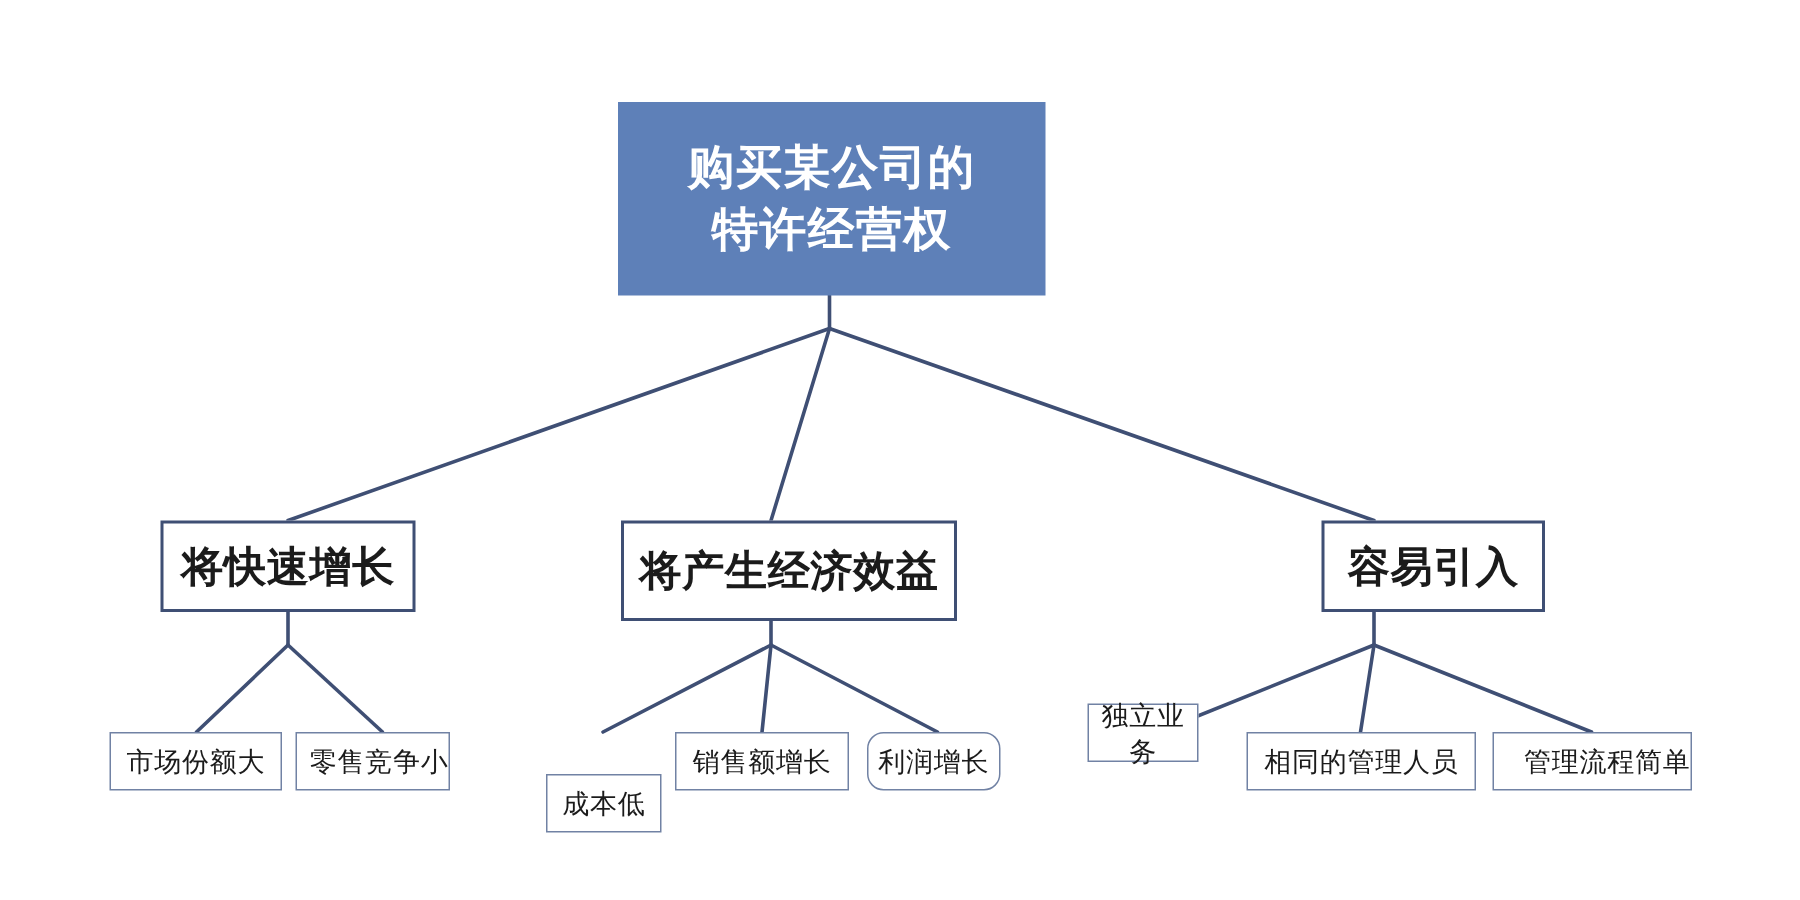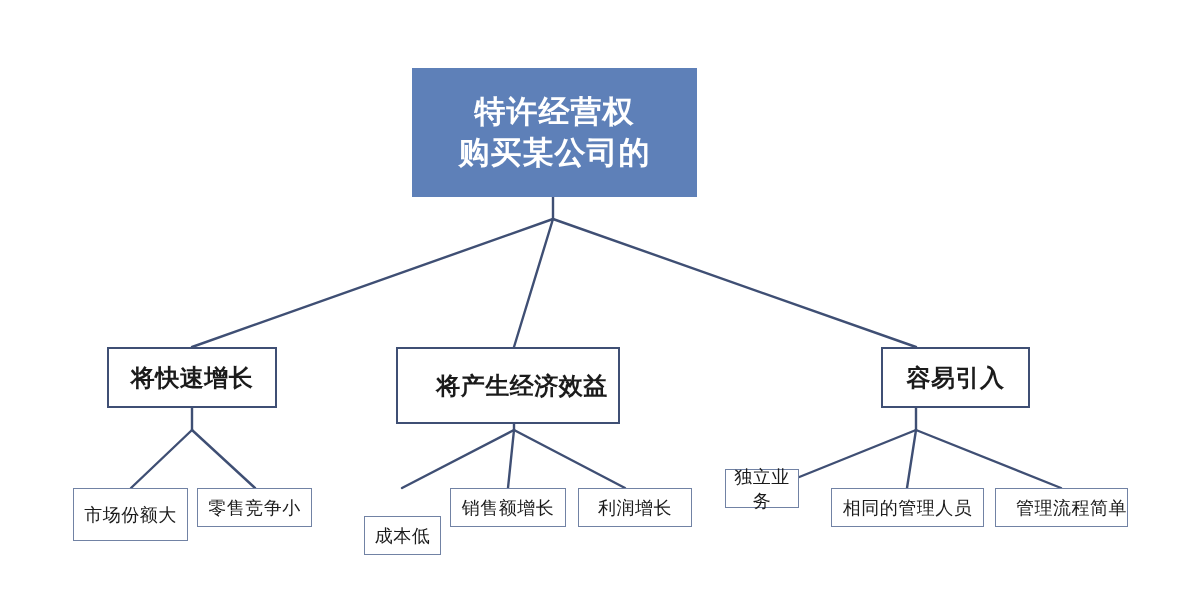--- a/index.html
+++ b/index.html
@@ -42,21 +42,21 @@
     border: none;
     color: #ffffff;
     font-size: 31px;
     font-weight: 700;
     line-height: 1.30;
     letter-spacing: 1px;
   }
   
   .node.branch {
     border: 2px solid #3f4f74;
-    font-size: 24px;
+    font-size: 28px;
     font-weight: 700;
     letter-spacing: 0.5px;
   }
   
   .node.leaf {
     border: 1.5px solid #7182a4;
     font-size: 18px;
     font-weight: 400;
     letter-spacing: 0.5px;
   }
@@ -79,45 +79,45 @@
       <line x1="514" y1="430" x2="508" y2="488" stroke="#3f4f74" stroke-width="2.4" stroke-linecap="round"></line>
       <line x1="514" y1="430" x2="625" y2="488" stroke="#3f4f74" stroke-width="2.4" stroke-linecap="round"></line>
       <line x1="916" y1="408" x2="916" y2="430" stroke="#3f4f74" stroke-width="2.4" stroke-linecap="round"></line>
       <line x1="916" y1="430" x2="772" y2="488" stroke="#3f4f74" stroke-width="2.4" stroke-linecap="round"></line>
       <line x1="916" y1="430" x2="907" y2="488" stroke="#3f4f74" stroke-width="2.4" stroke-linecap="round"></line>
       <line x1="916" y1="430" x2="1061" y2="488" stroke="#3f4f74" stroke-width="2.4" stroke-linecap="round"></line>
     </svg>
 
   <div class="node root" id="node-root" style="left: 412px; top: 68px; width: 285px; height: 129px;">
     <div>
+      <div>购买某公司的</div>
       <div>特许经营权</div>
-      <div>购买某公司的</div>
     </div>
   </div>
 
   <div id="nodes-host">
       <div class="node branch" style="left: 107px; top: 347px; width: 170px; height: 61px;">
         <span>将快速增长</span>
       </div>
-      <div class="node leaf" style="left: 73px; top: 488px; width: 115px; height: 53px;">
+      <div class="node leaf" style="left: 73px; top: 488px; width: 115px; height: 39px;">
         <span>市场份额大</span>
       </div>
-      <div class="node leaf" style="left: 197px; top: 488px; width: 115px; height: 39px;">
+      <div class="node leaf" style="left: 197px; top: 488px; width: 103px; height: 39px; justify-content: flex-end;">
         <span>零售竞争小</span>
       </div>
-      <div class="node branch" style="left: 396px; top: 347px; width: 224px; height: 77px; padding-left: 28px;">
+      <div class="node branch" style="left: 414px; top: 347px; width: 224px; height: 67px;">
         <span>将产生经济效益</span>
       </div>
       <div class="node leaf" style="left: 364px; top: 516px; width: 77px; height: 39px;">
         <span>成本低</span>
       </div>
       <div class="node leaf" style="left: 450px; top: 488px; width: 116px; height: 39px;">
         <span>销售额增长</span>
       </div>
-      <div class="node leaf" style="left: 578px; top: 488px; width: 114px; height: 39px;">
+      <div class="node leaf" style="left: 578px; top: 488px; width: 89px; height: 39px; border-radius: 11px;">
         <span>利润增长</span>
       </div>
       <div class="node branch" style="left: 842px; top: 347px; width: 149px; height: 61px; margin-left: 39px;">
         <span>容易引入</span>
       </div>
       <div class="node leaf" style="left: 725px; top: 469px; width: 74px; height: 39px;">
         <span>独立业务</span>
       </div>
       <div class="node leaf" style="left: 831px; top: 488px; width: 153px; height: 39px; justify-content: center;">
         <span>相同的管理人员</span>

